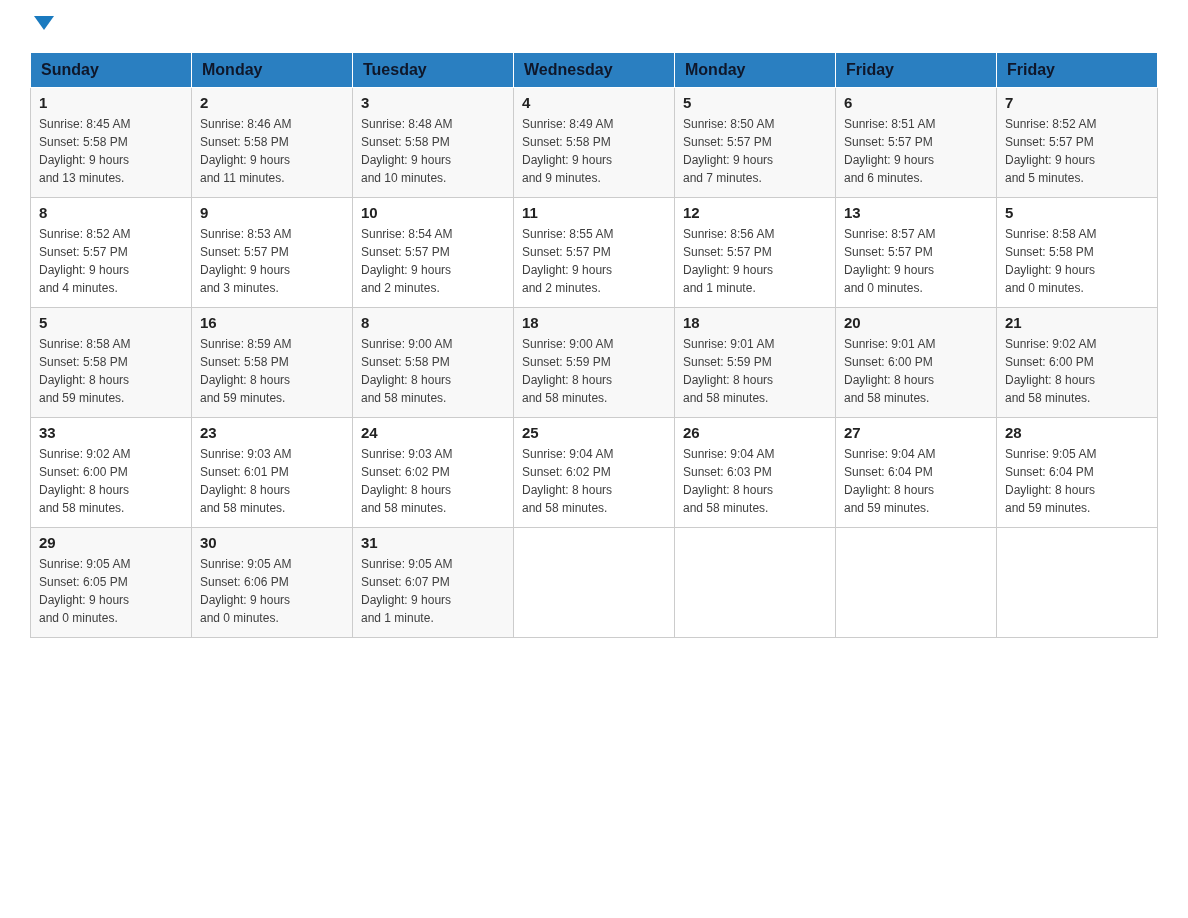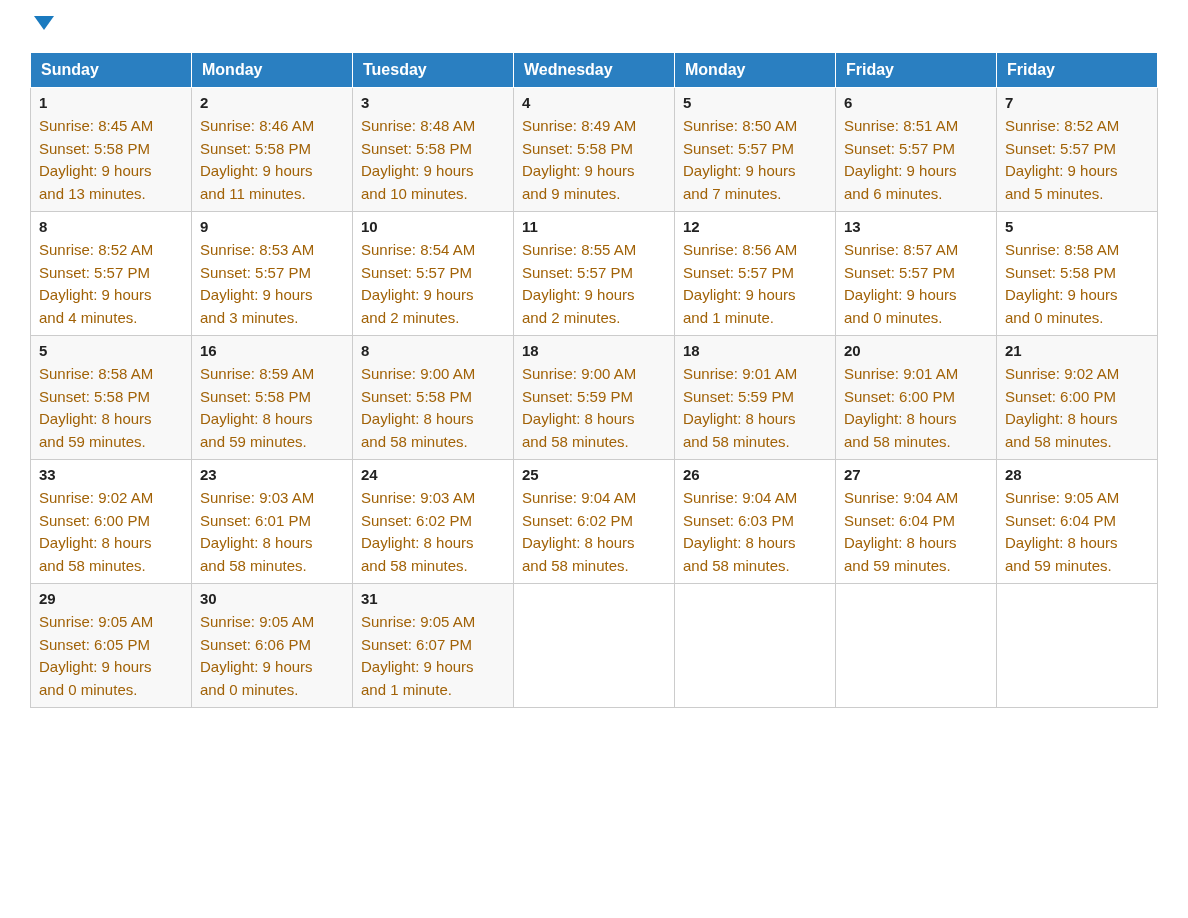--- a/index.html
+++ b/index.html
@@ -63,21 +63,21 @@
       color: #555;
       margin-top: 4px;
     }
     table {
       width: 100%;
       border-collapse: collapse;
       table-layout: fixed;
     }
     thead tr th {
       background-color: #2a7fc1;
-      color: #ffffff;
+      color: #0f172a;
       font-size: 16px;
       font-weight: bold;
       padding: 8px 10px;
       text-align: left;
       border: 1px solid #fff;
     }
     tbody tr td {
       border: 1px solid #ccc;
       vertical-align: top;
       padding: 6px 8px;
@@ -92,22 +92,22 @@
       background: #fff;
     }
     .day-number {
       font-size: 15px;
       font-weight: bold;
       color: #222;
       margin-bottom: 4px;
       display: block;
     }
     .day-info {
-      font-size: 15px;
-      color: #a16207;
+      font-size: 12px;
+      color: #404040;
       line-height: 1.5;
     }
     .empty-cell {
       background: #fff !important;
     }
   </style>
 </head>
 <body>
 
 <div class="header">

